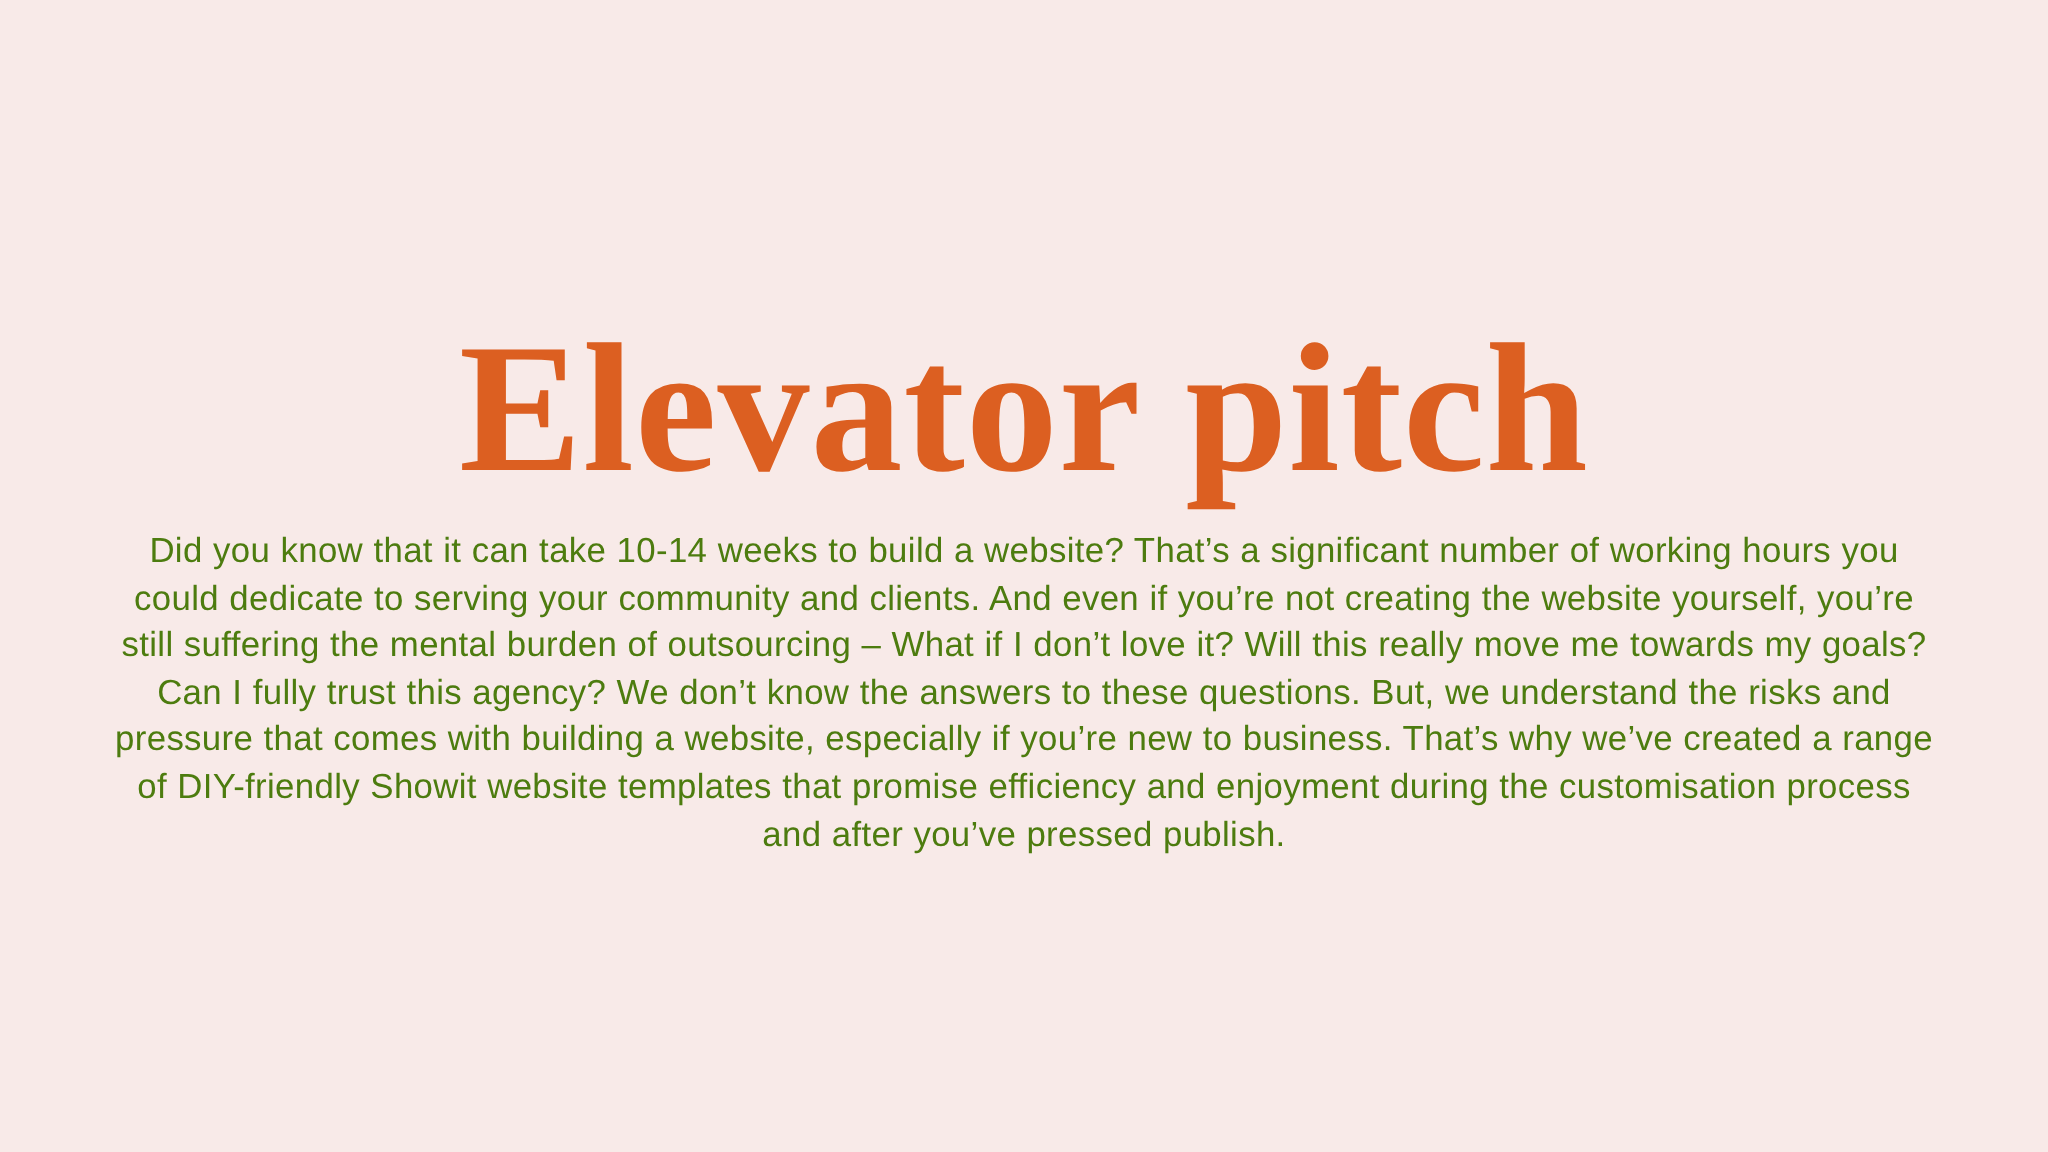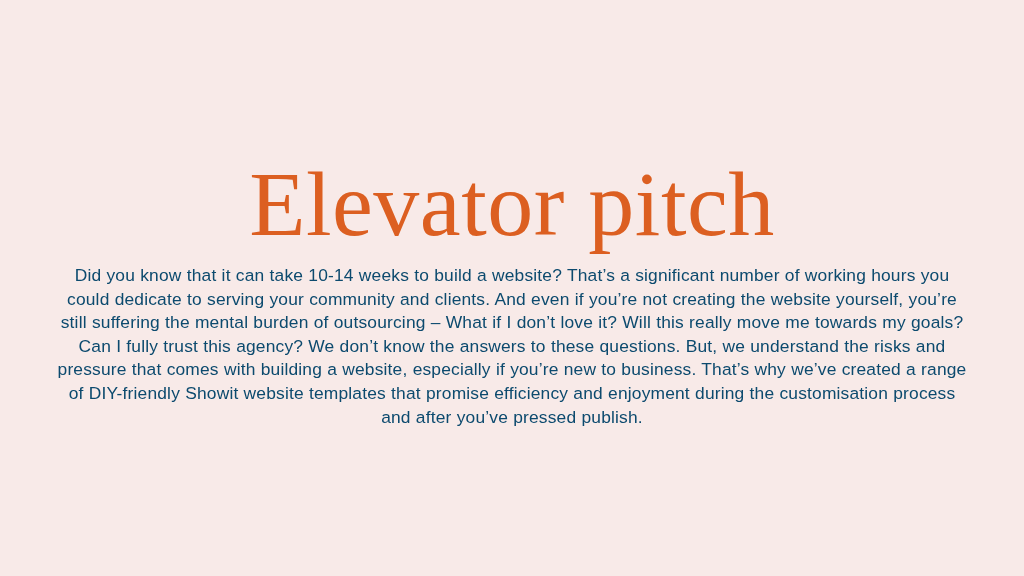--- a/index.html
+++ b/index.html
@@ -29,21 +29,21 @@
     height: 576px;
     display: flex;
     flex-direction: column;
     align-items: center;
     justify-content: flex-start;
   }
   .slide-title {
     margin: 0;
     padding: 0;
     font-family: "Liberation Serif", "DejaVu Serif", serif;
-    font-weight: 400;
+    font-weight: 700;
     font-size: 92px;
     line-height: 1;
     letter-spacing: 0.5px;
     color: #dc5f21;
     text-align: center;
     width: 100%;
     position: absolute;
     top: 158px;
     left: 0;
   }
@@ -52,21 +52,21 @@
     top: 264px;
     left: 50%;
     transform: translateX(-50%);
     width: 912px;
     margin: 0;
     padding: 0;
     font-family: "Liberation Sans", "DejaVu Sans", sans-serif;
     font-weight: 400;
     font-size: 17.4px;
     line-height: 23.6px;
-    color: #0c4a6e;
+    color: #4d7c0f;
     text-align: center;
     letter-spacing: 0.01em;
     word-spacing: 0.01em;
   }
 </style>
 </head>
 <body>
 
 <div class="slide">
   <div class="content">

